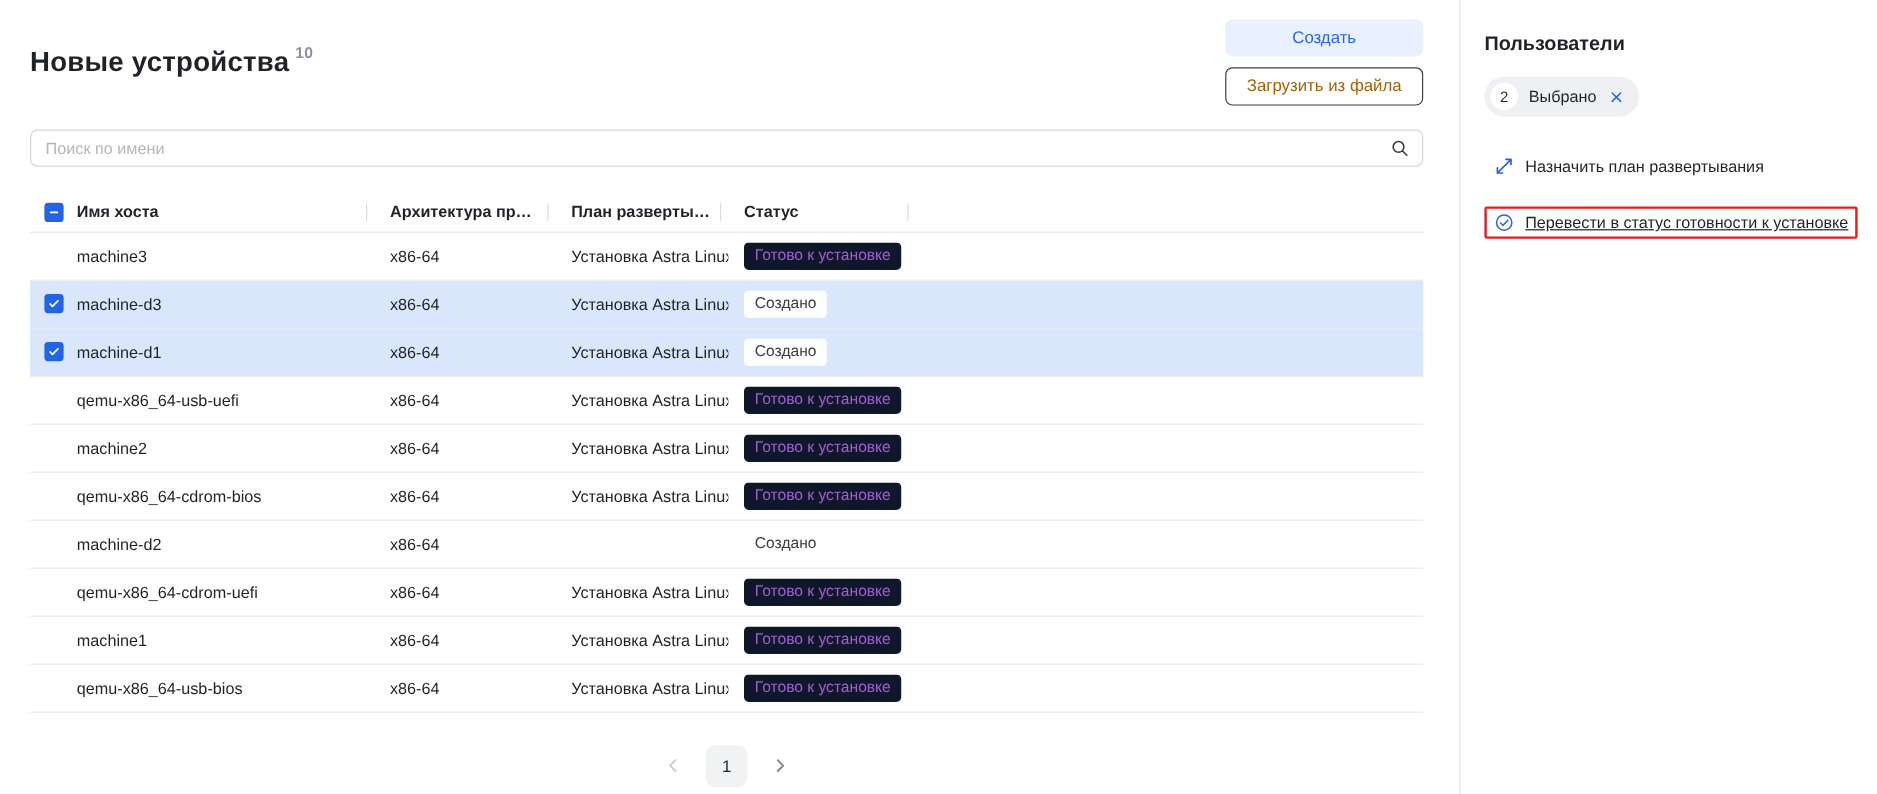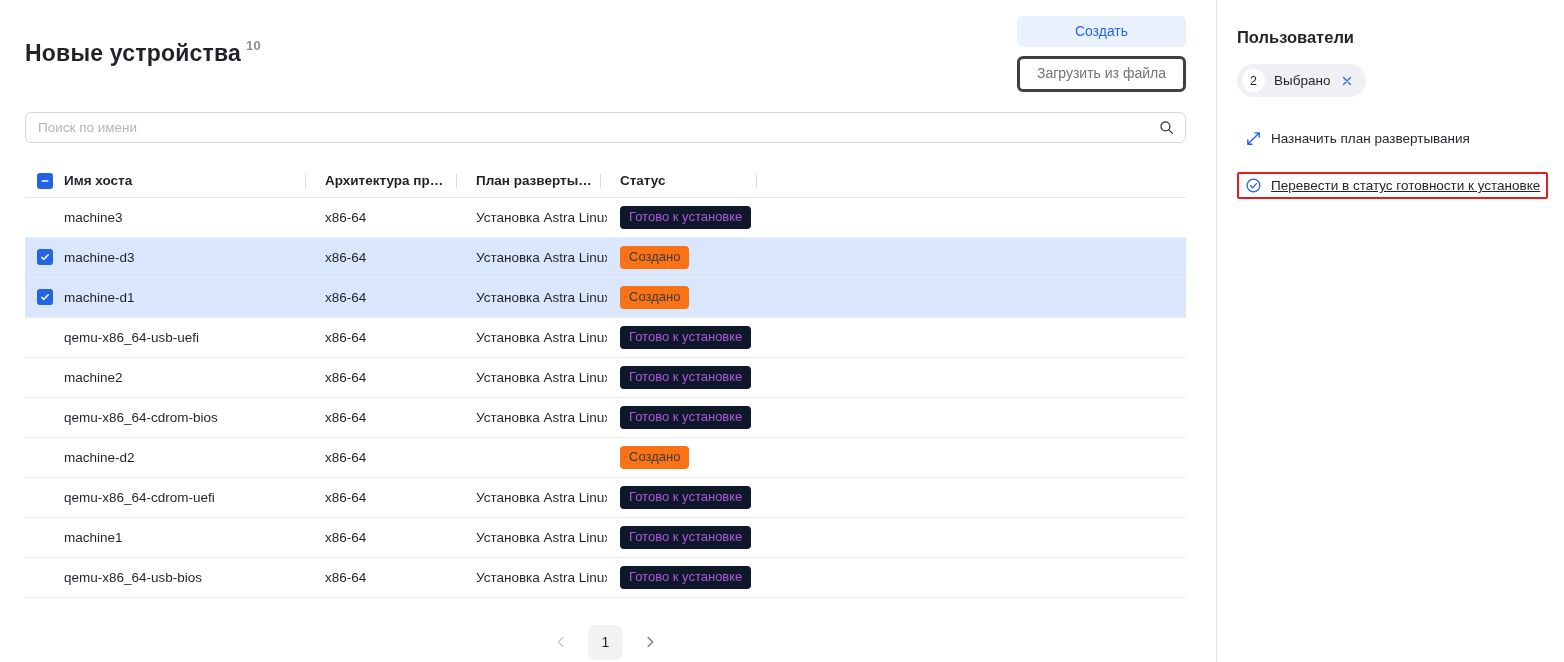--- a/index.html
+++ b/index.html
@@ -14,21 +14,21 @@
 
   
   .main { width: 1216px; padding: 16px 30px 0 25px; }
 
   .header-row { display: flex; justify-content: space-between; align-items: center; margin-bottom: 20px; }
   .page-title { margin: 0; font-size: 23px; font-weight: 700; letter-spacing: .2px; }
   .page-title sup { font-size: 13px; font-weight: 600; color: #8b9198; margin-left: 5px; position: relative; top: -3px; }
   .header-buttons { display: flex; gap: 9px; flex-direction: column; }
   .btn { font-family: inherit; font-size: 14px; border-radius: 6px; padding: 7px 17px; cursor: pointer; line-height: 1.1; }
   .btn-tonal { background: #e9f1fe; color: #2a63e8; border: 1px solid #e9f1fe; }
-  .btn-outline { background: #ffffff; color: #737373; border: 3px solid #404040; }
+  .btn-outline { background: #ffffff; color: #a16207; border: 1px solid #404040; }
 
   .search-box { position: relative; margin-bottom: 22px; }
   .search-box input {
     width: 100%; height: 31px; border: 1px solid #d7d7d7; border-radius: 6px;
     padding: 0 38px 0 12px; font-size: 13.5px; font-family: inherit; color: #1f2328; outline: none;
   }
   .search-box input::placeholder { color: #b2b6ba; }
   .search-icon { position: absolute; right: 11px; top: 7px; width: 17px; height: 17px; cursor: pointer; }
   .search-icon svg { width: 17px; height: 17px; display: block; }
 
@@ -46,21 +46,21 @@
   .cell.cb, .thcell.cb { display: flex; justify-content: center; overflow: visible; }
 
   .checkbox {
     width: 16px; height: 16px; border-radius: 3px; background: #2264e5;
     display: inline-flex; align-items: center; justify-content: center; cursor: pointer;
   }
   .checkbox svg { width: 12px; height: 12px; display: block; }
 
   .badge { display: inline-block; padding: 4px 9px; border-radius: 4px; font-size: 13px; line-height: 1.15; }
   .badge.ready { background: #0f172a; color: #a85ad5; }
-  .badge.created { background: #f97316; color: #3c3c3c; }
+  .badge.created { background: #ffffff; color: #3c3c3c; }
 
   .pagination { display: flex; justify-content: center; align-items: center; gap: 15px; margin-top: 27px; }
   .page-chevron { width: 24px; height: 24px; display: flex; align-items: center; justify-content: center; cursor: pointer; }
   .page-chevron svg { width: 18px; height: 18px; }
   .page-chevron.prev { color: #c7cbd0; }
   .page-chevron.next { color: #7d838a; }
   .page-num {
     min-width: 35px; height: 35px; background: #f1f2f3; border-radius: 8px;
     display: flex; align-items: center; justify-content: center; font-size: 14px; cursor: pointer;
   }

